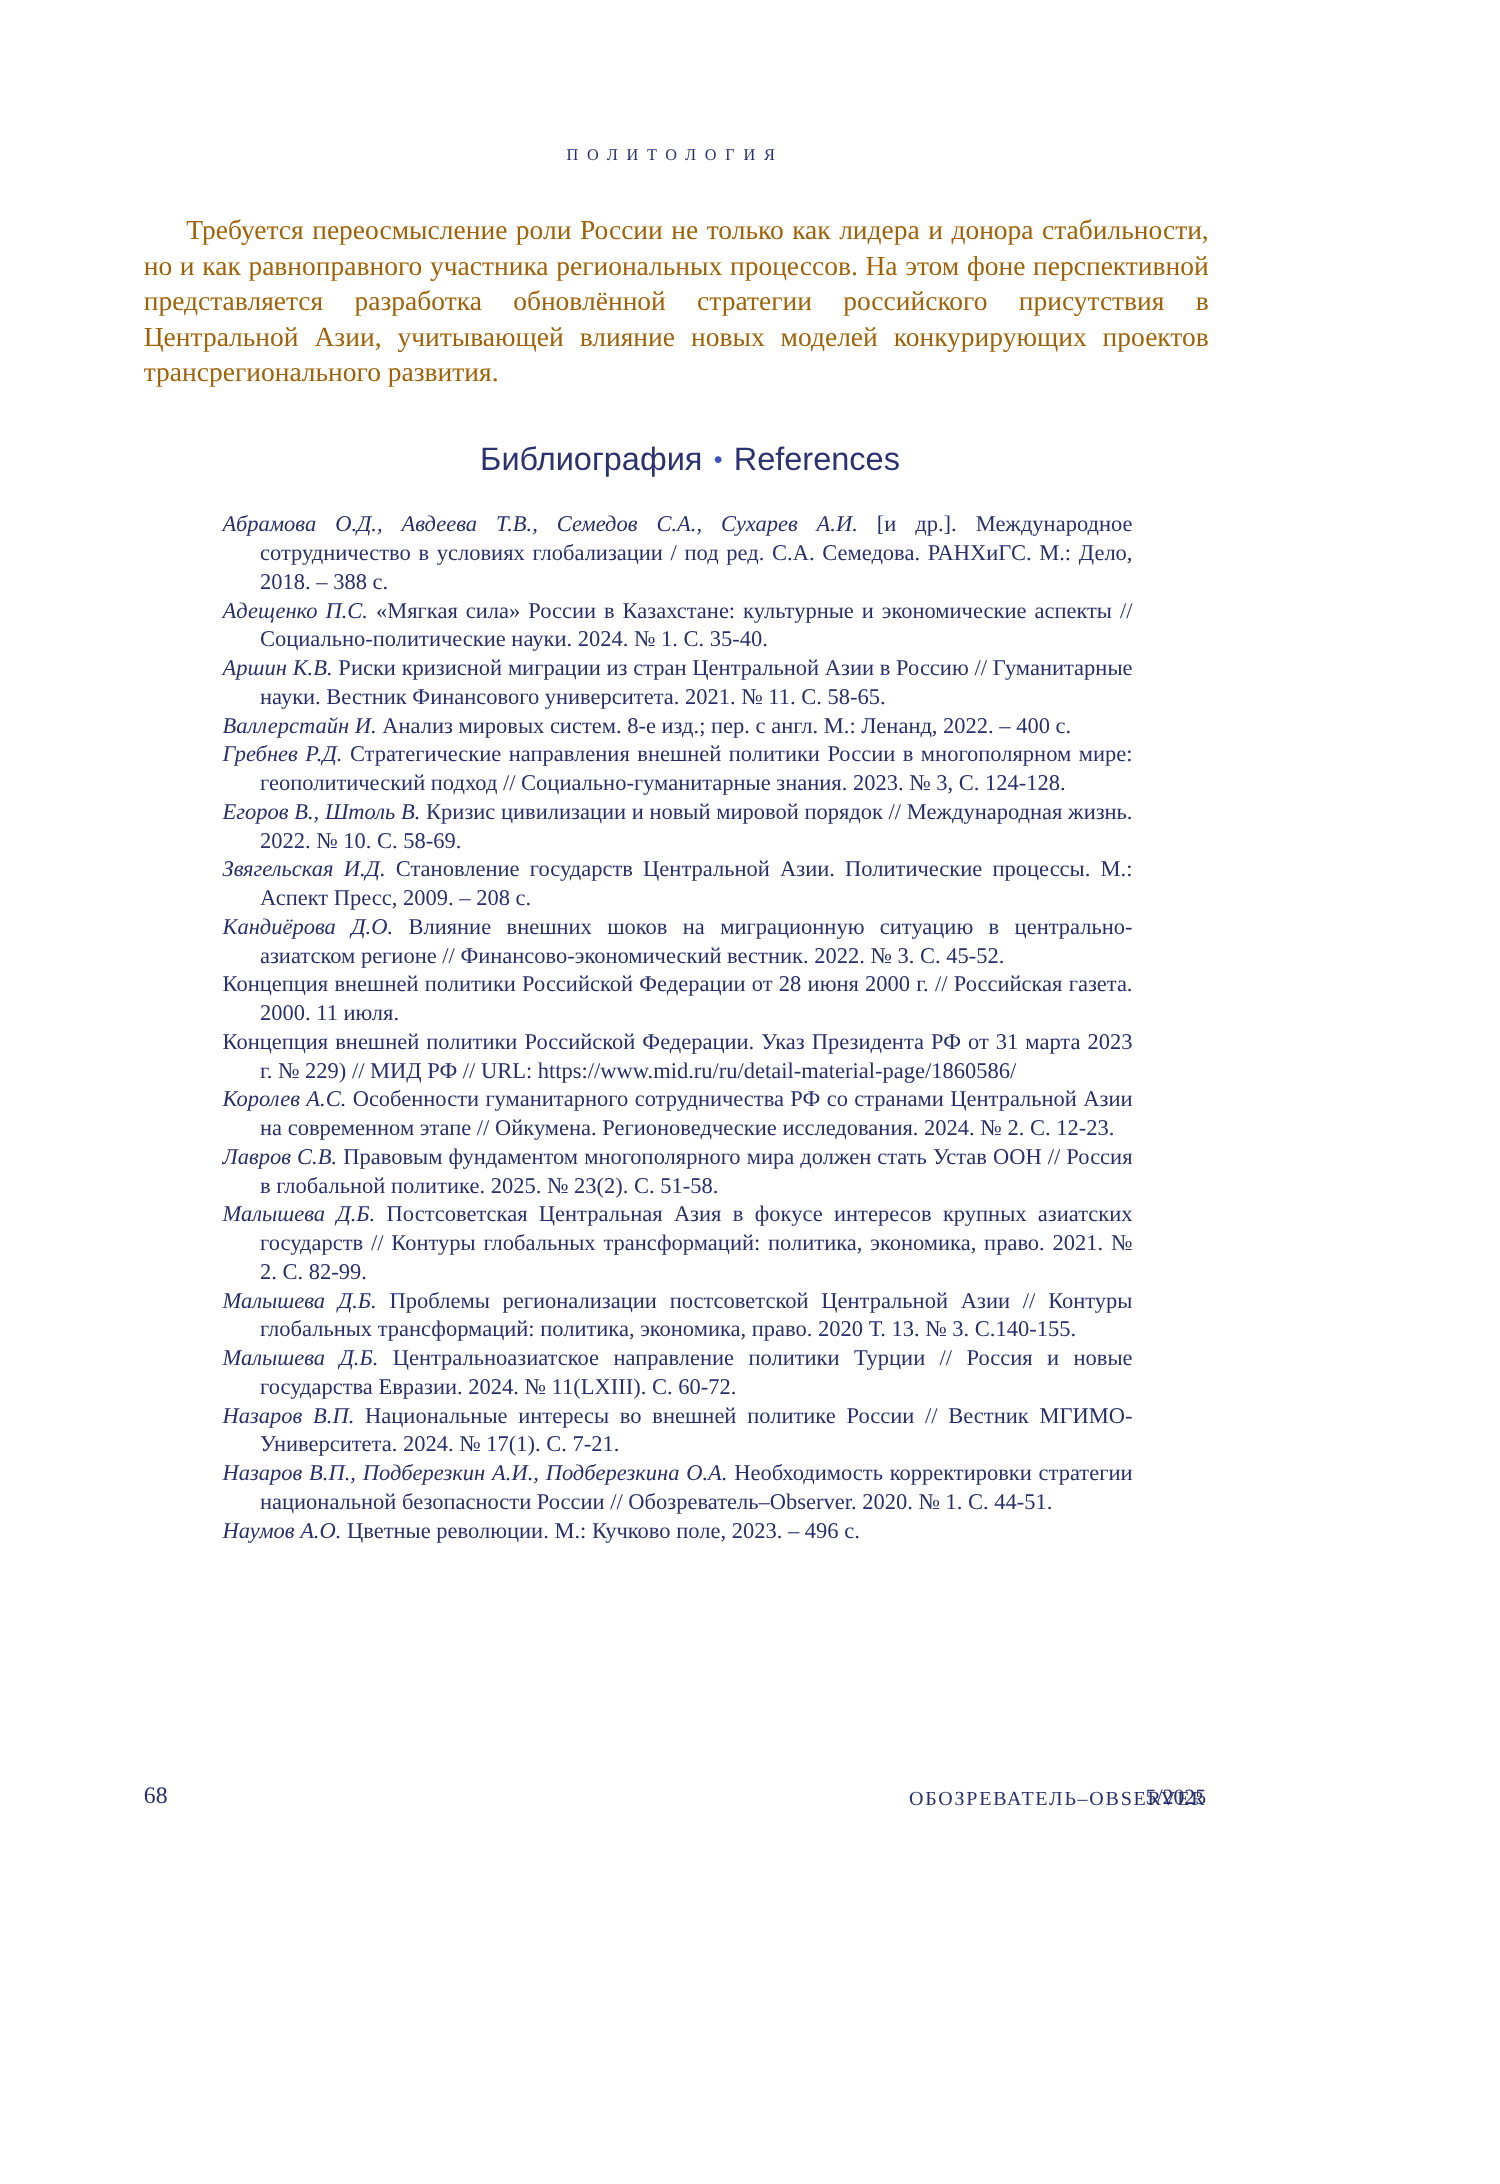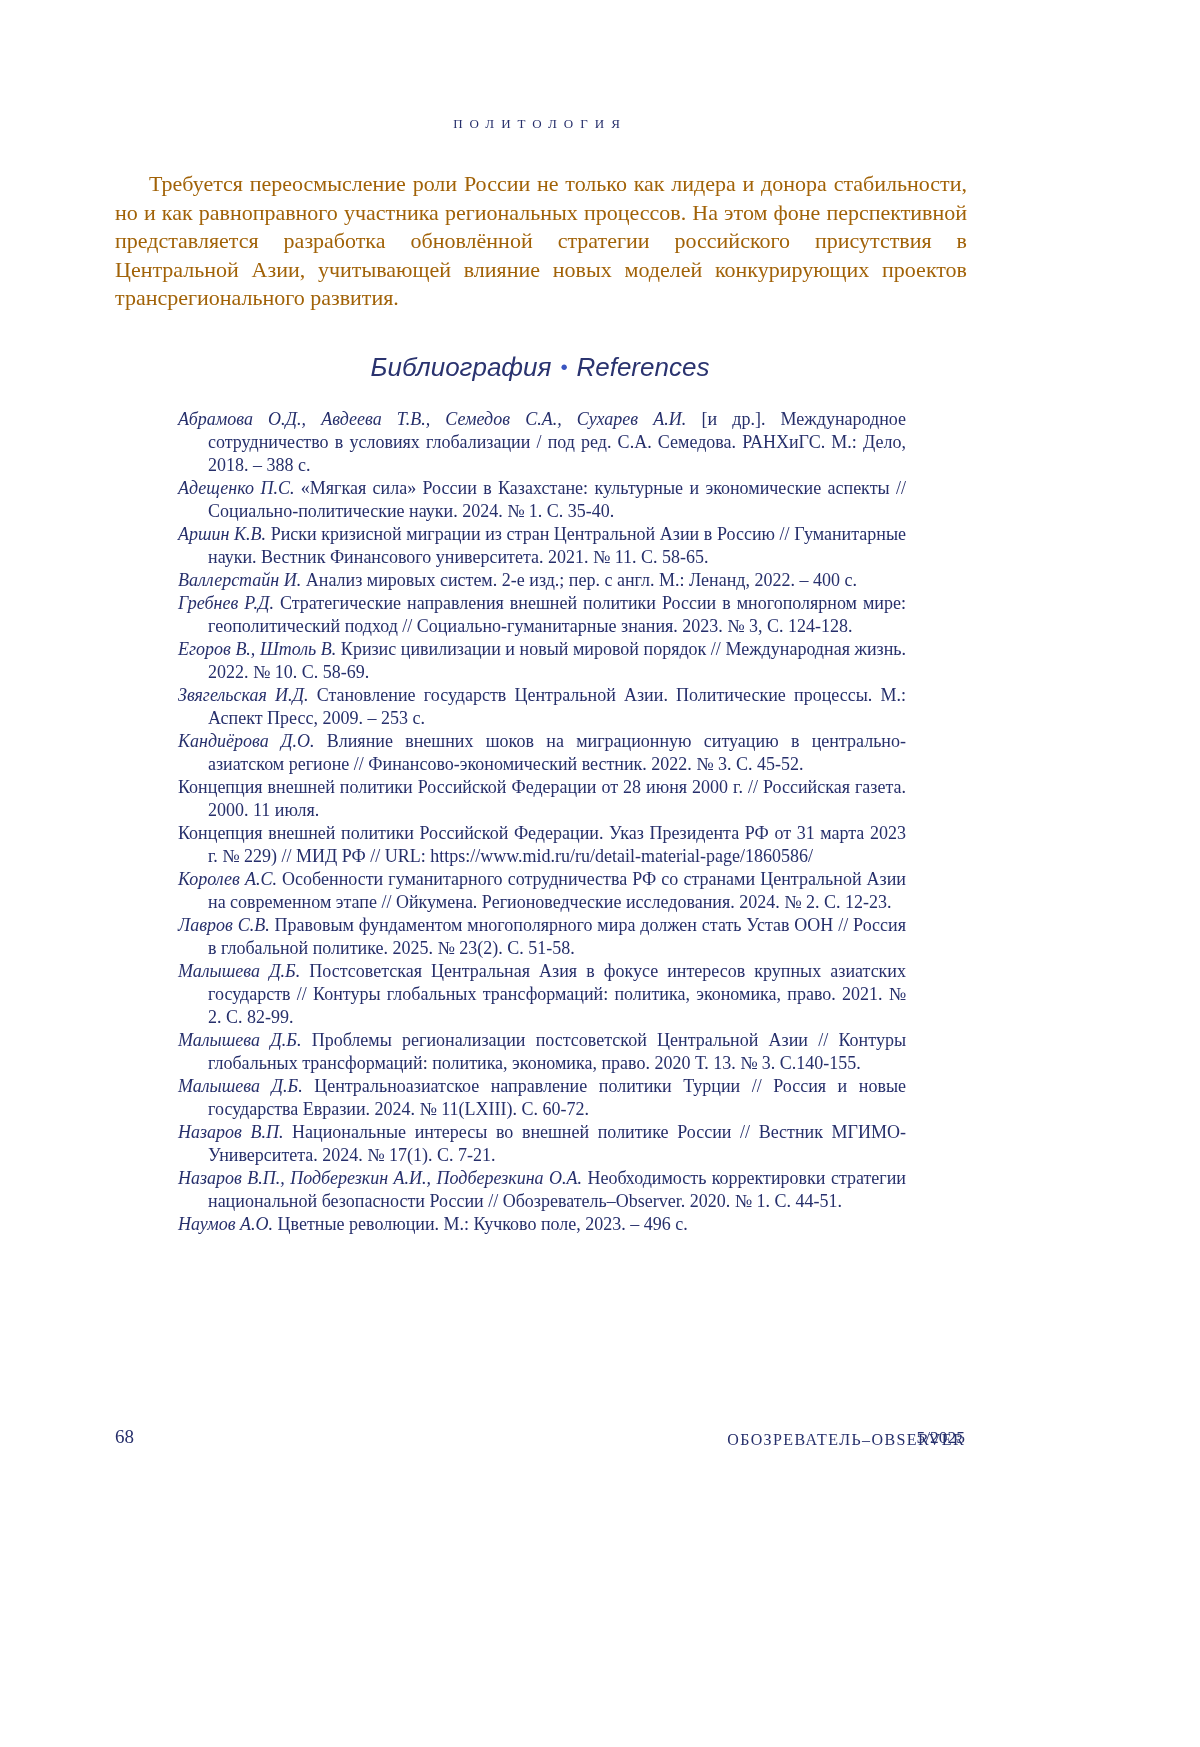--- a/index.html
+++ b/index.html
@@ -36,28 +36,27 @@
     font-size: 22px;
     line-height: 28.5px;
     text-align: justify;
     text-indent: 34px;
     color: #a16207;
     hyphens: auto;
   }
   .bib-heading {
     position: absolute;
     top: 352px;
-    left: 115px;
+    left: 127px;
     width: 850px;
     text-align: center;
     font-family: "Liberation Sans", "DejaVu Sans", sans-serif;
     font-weight: 400;
     font-size: 26px;
     color: #2a336f;
-    font-style: italic;
   }
   .bib-heading .bullet {
     color: #3a55c0;
     font-size: 20px;
     margin: 0 9px;
     vertical-align: 2px;
   }
   .refs {
     position: absolute;
     top: 408px;
@@ -113,24 +112,24 @@
   <p class="lead">Требуется переосмысление роли России не только как лидера и донора стабильности, но и как равноправного участника региональных процессов. На этом фоне перспективной представляется разработка обновлённой стратегии российского присутствия в Центральной Азии, учитывающей влияние новых моделей конкурирующих проектов трансрегионального развития.</p>
 
   <h2 class="bib-heading">
     <span>Библиография</span><span class="bullet">•</span><span>References</span>
   </h2>
 
   <div class="refs">
       <div class="ref"><em>Абрамова О.Д., Авдеева Т.В., Семедов С.А., Сухарев А.И.</em><span> [и др.]. Международное сотрудничество в условиях глобализации / под ред. С.А. Семедова. РАНХиГС. М.: Дело, 2018. – 388 с.</span></div>
       <div class="ref"><em>Адещенко П.С.</em><span> «Мягкая сила» России в Казахстане: культурные и экономические аспекты // Социально-политические науки. 2024. № 1. С. 35-40.</span></div>
       <div class="ref"><em>Аршин К.В.</em><span> Риски кризисной миграции из стран Центральной Азии в Россию // Гуманитарные науки. Вестник Финансового университета. 2021. № 11. С. 58-65.</span></div>
-      <div class="ref"><em>Валлерстайн И.</em><span> Анализ мировых систем. 2-е изд.; пер. с англ. М.: Ленанд, 2022. – 400 с.</span></div>
+      <div class="ref"><em>Валлерстайн И.</em><span> Анализ мировых систем. 8-е изд.; пер. с англ. М.: Ленанд, 2022. – 400 с.</span></div>
       <div class="ref"><em>Гребнев Р.Д.</em><span> Стратегические направления внешней политики России в многополярном мире: геополитический подход // Социально-гуманитарные знания. 2023. № 3, С. 124-128.</span></div>
       <div class="ref"><em>Егоров В., Штоль В.</em><span> Кризис цивилизации и новый мировой порядок // Международная жизнь. 2022. № 10. С. 58-69.</span></div>
-      <div class="ref"><em>Звягельская И.Д.</em><span> Становление государств Центральной Азии. Политические процессы. М.: Аспект Пресс, 2009. – 253 с.</span></div>
+      <div class="ref"><em>Звягельская И.Д.</em><span> Становление государств Центральной Азии. Политические процессы. М.: Аспект Пресс, 2009. – 208 с.</span></div>
       <div class="ref"><em>Кандиёрова Д.О.</em><span> Влияние внешних шоков на миграционную ситуацию в центрально-азиатском регионе // Финансово-экономический вестник. 2022. № 3. С. 45-52.</span></div>
       <div class="ref"><span>Концепция внешней политики Российской Федерации от 28 июня 2000 г. // Российская газета. 2000. 11 июля.</span></div>
       <div class="ref"><span>Концепция внешней политики Российской Федерации. Указ Президента РФ от 31 марта 2023 г. № 229) // МИД РФ // URL: https://www.mid.ru/ru/detail-material-page/1860586/</span></div>
       <div class="ref"><em>Королев А.С.</em><span> Особенности гуманитарного сотрудничества РФ со странами Центральной Азии на современном этапе // Ойкумена. Регионоведческие исследования. 2024. № 2. С. 12-23.</span></div>
       <div class="ref"><em>Лавров С.В.</em><span> Правовым фундаментом многополярного мира должен стать Устав ООН // Россия в глобальной политике. 2025. № 23(2). С. 51-58.</span></div>
       <div class="ref"><em>Малышева Д.Б.</em><span> Постсоветская Центральная Азия в фокусе интересов крупных азиатских государств // Контуры глобальных трансформаций: политика, экономика, право. 2021. № 2. С. 82-99.</span></div>
       <div class="ref"><em>Малышева Д.Б.</em><span> Проблемы регионализации постсоветской Центральной Азии // Контуры глобальных трансформаций: политика, экономика, право. 2020 Т. 13. № 3. С.140-155.</span></div>
       <div class="ref"><em>Малышева Д.Б.</em><span> Центральноазиатское направление политики Турции // Россия и новые государства Евразии. 2024. № 11(LXIII). С. 60-72.</span></div>
       <div class="ref"><em>Назаров В.П.</em><span> Национальные интересы во внешней политике России // Вестник МГИМО-Университета. 2024. № 17(1). С. 7-21.</span></div>
       <div class="ref"><em>Назаров В.П., Подберезкин А.И., Подберезкина О.А.</em><span> Необходимость корректировки стратегии национальной безопасности России // Обозреватель–Observer. 2020. № 1. С. 44-51.</span></div>

